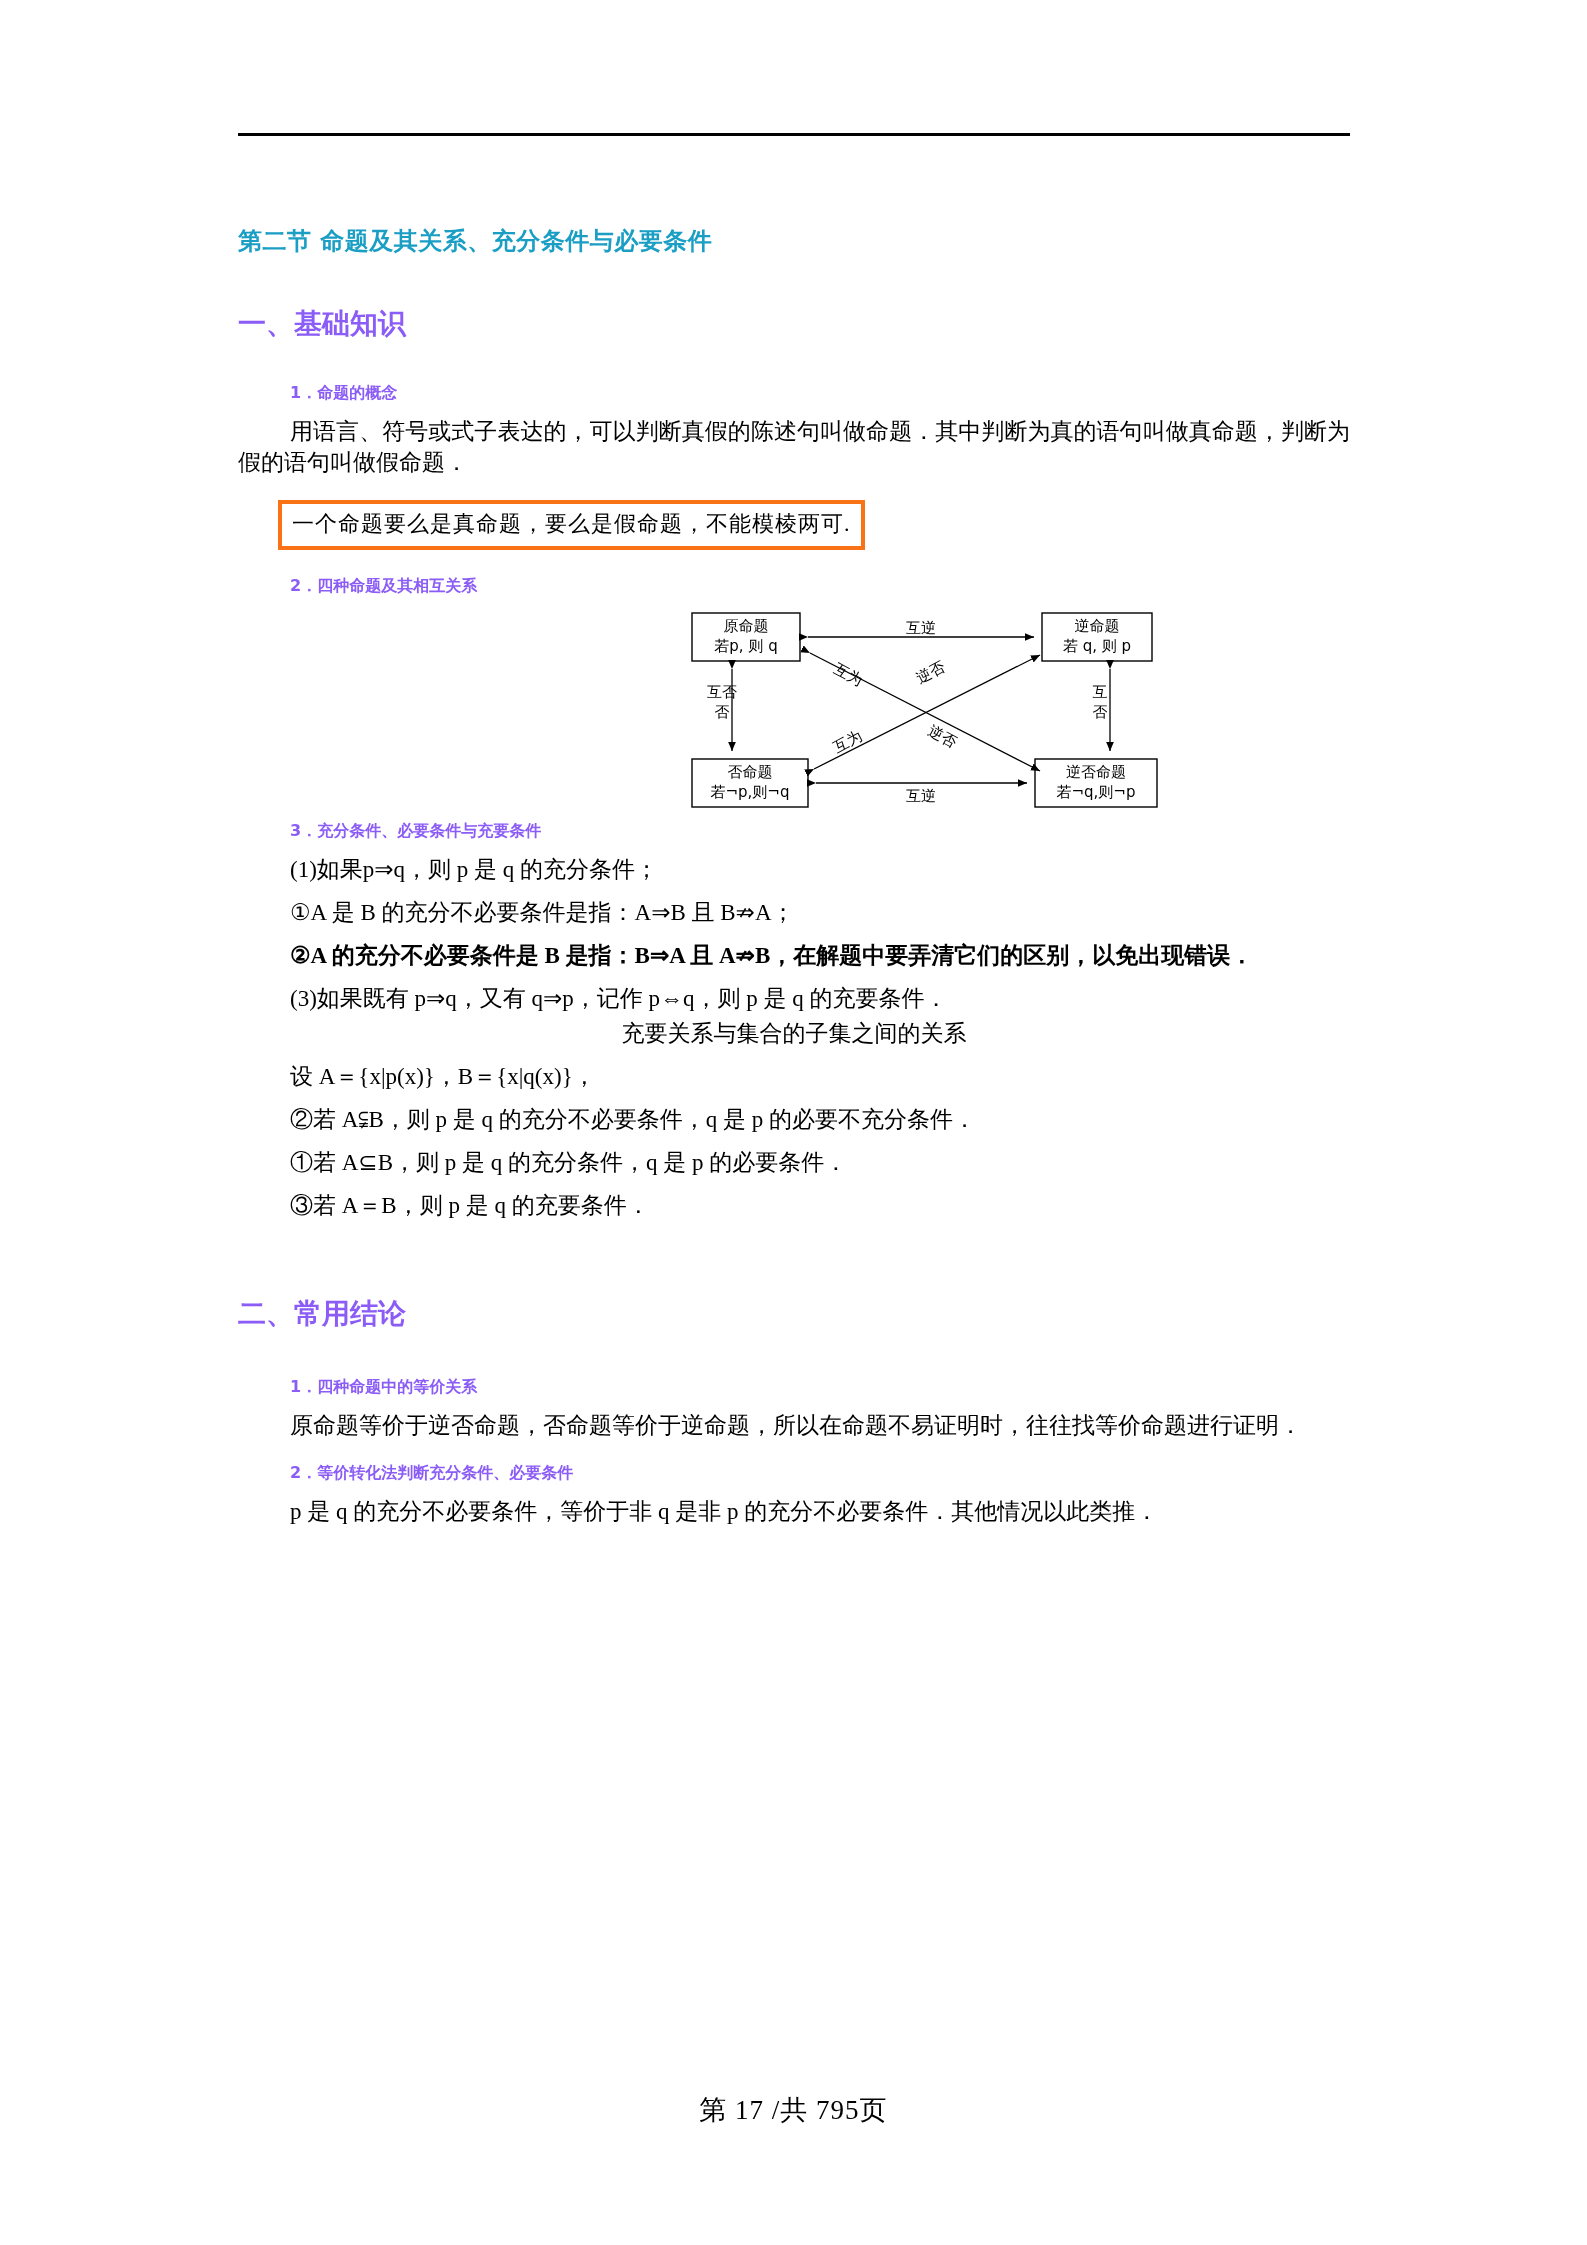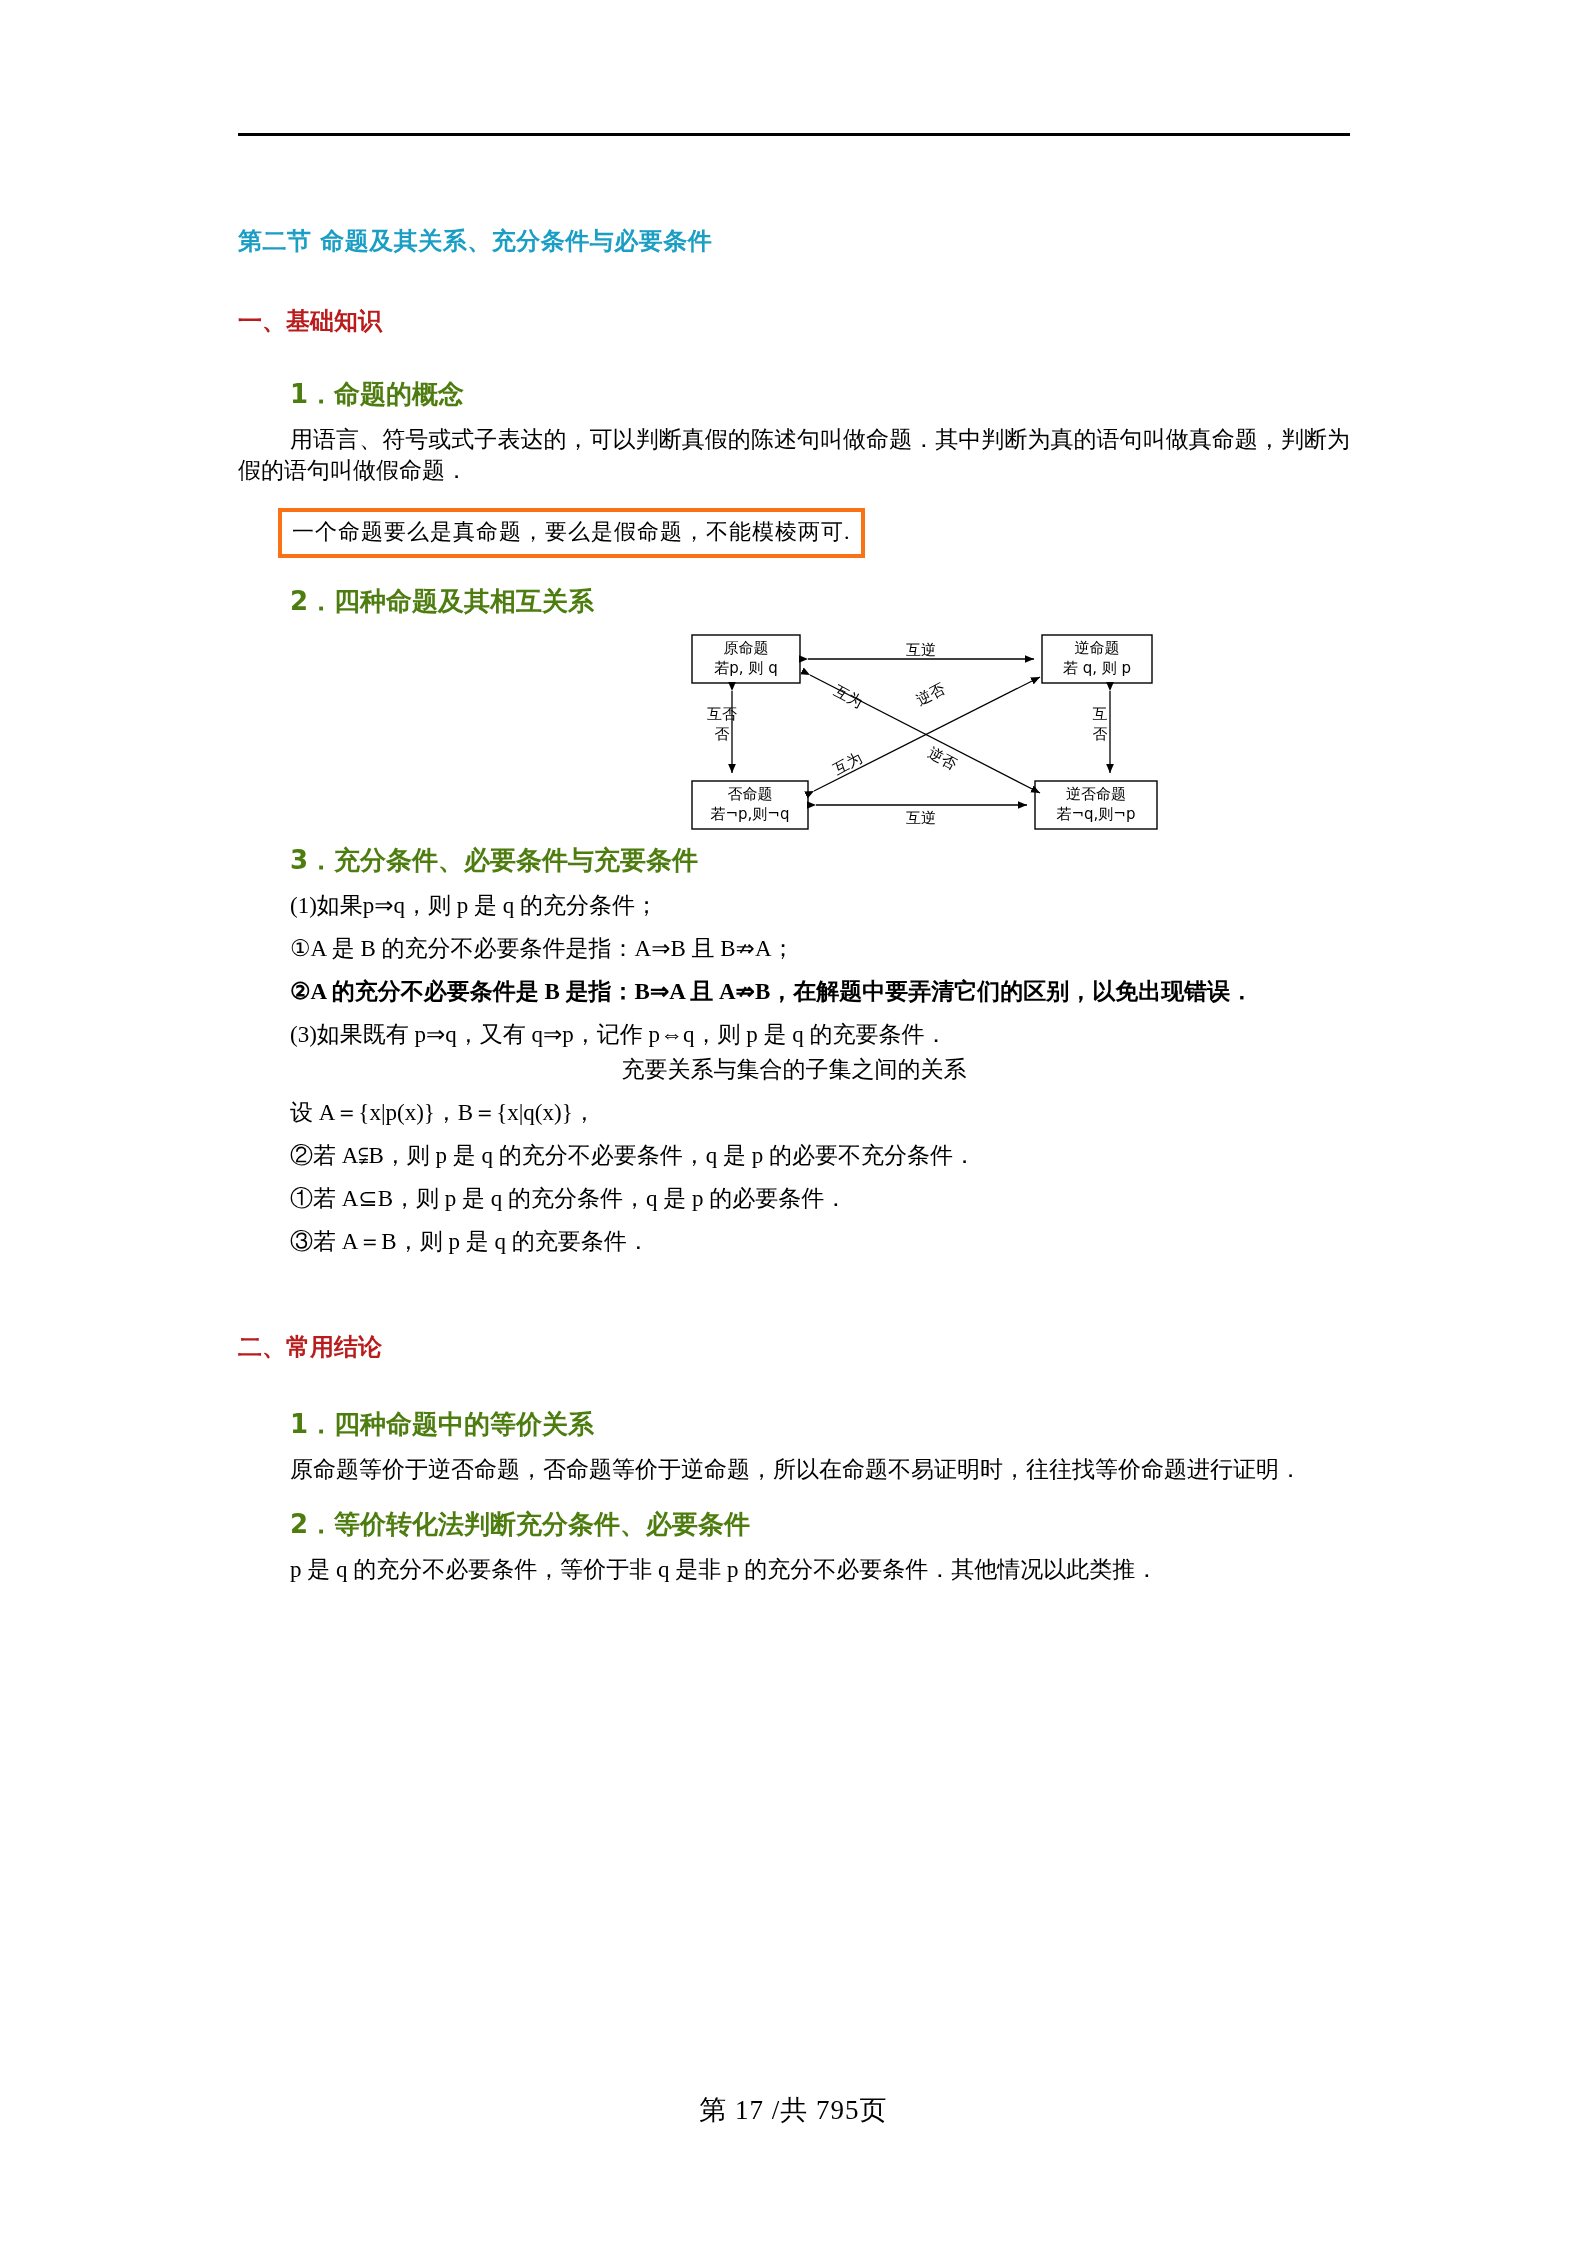--- a/index.html
+++ b/index.html
@@ -35,31 +35,31 @@
     width: 1112px;
   }
   .sec-title {
     color: #1a9ec4;
     font-family: "DejaVu Sans", sans-serif;
     font-weight: bold;
     font-size: 24px;
     letter-spacing: 0.5px;
   }
   .blue-head {
-    color: #b91c1c;
+    color: #8b5cf6;
     font-family: "DejaVu Sans", sans-serif;
     font-weight: bold;
-    font-size: 24px;
+    font-size: 28px;
     margin-top: 52px;
   }
   .sub-head {
     font-family: "DejaVu Sans", sans-serif;
     font-weight: bold;
-    font-size: 26px;
-    color: #4d7c0f;
+    font-size: 16px;
+    color: #8b5cf6;
     margin-top: 40px;
     margin-left: 52px;
   }
   .para {
     font-size: 23px;
     line-height: 31px;
     margin-top: 12px;
     text-align: justify;
     text-indent: 0;
   }

